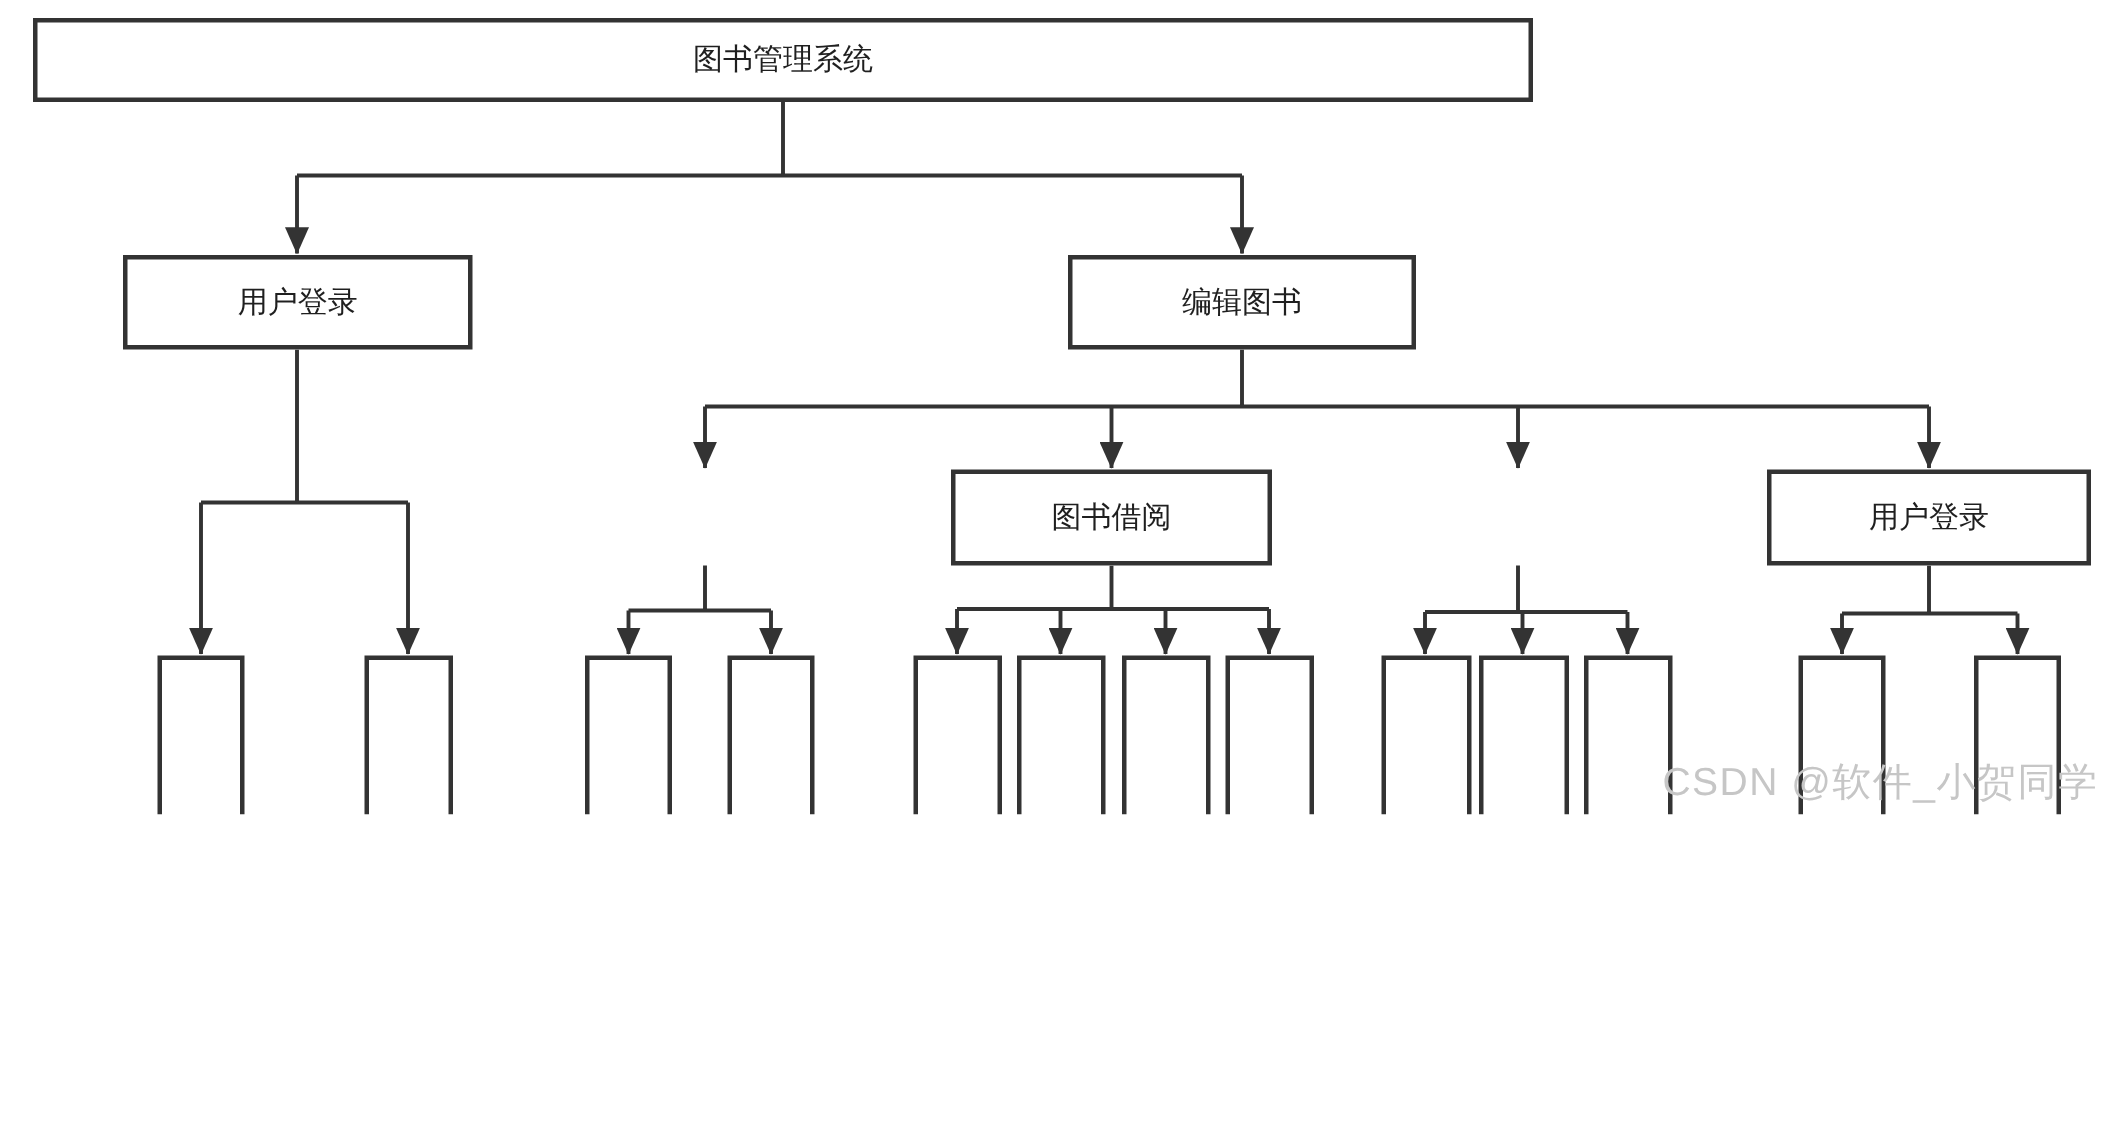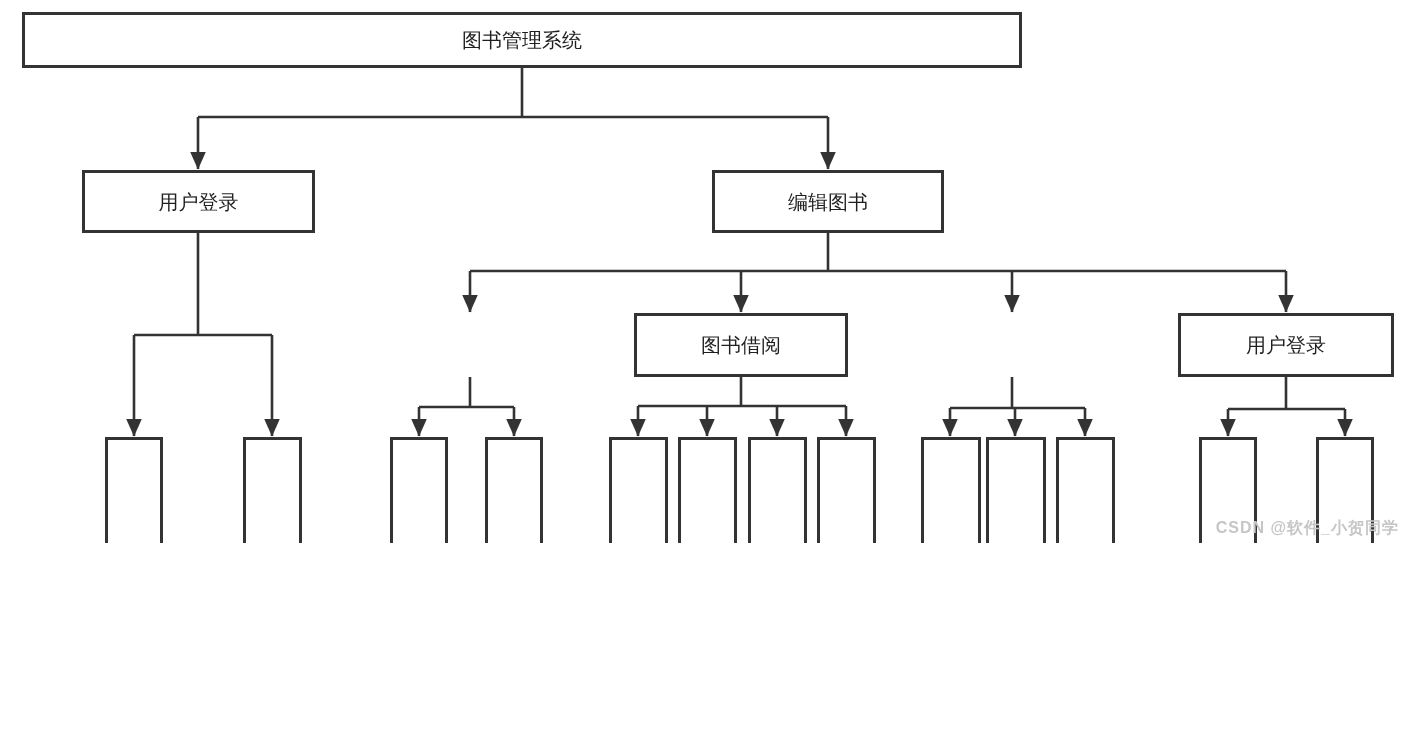--- a/index.html
+++ b/index.html
@@ -37,24 +37,23 @@
   .node.v{
     writing-mode:vertical-rl;
     font-size:19px;
     letter-spacing:7px;
     white-space:normal;
   }
   #watermark{
     position:absolute;
     right:6px;bottom:4px;
     color:var(--watermark);
-    font-size:16px;
+    font-size:26px;
     letter-spacing:1px;
     z-index:5;
-    font-weight:bold;
   }
 </style>
 </head>
 <body>
 
 <div id="stage">
 
   <svg id="connectors" viewBox="0 0 1405 747" xmlns="http://www.w3.org/2000/svg">
     <defs>
       <marker id="arrow" viewBox="0 0 18 16" markerWidth="18" markerHeight="16" refX="17.5" refY="8" orient="auto" markerUnits="userSpaceOnUse">

